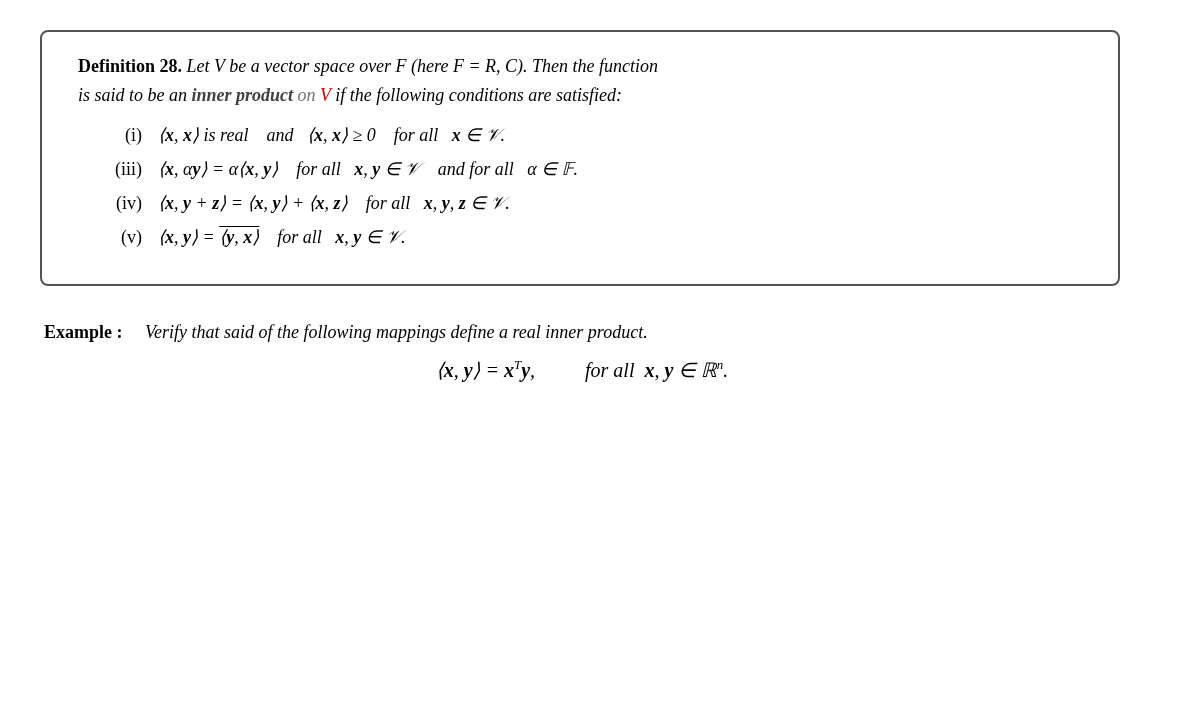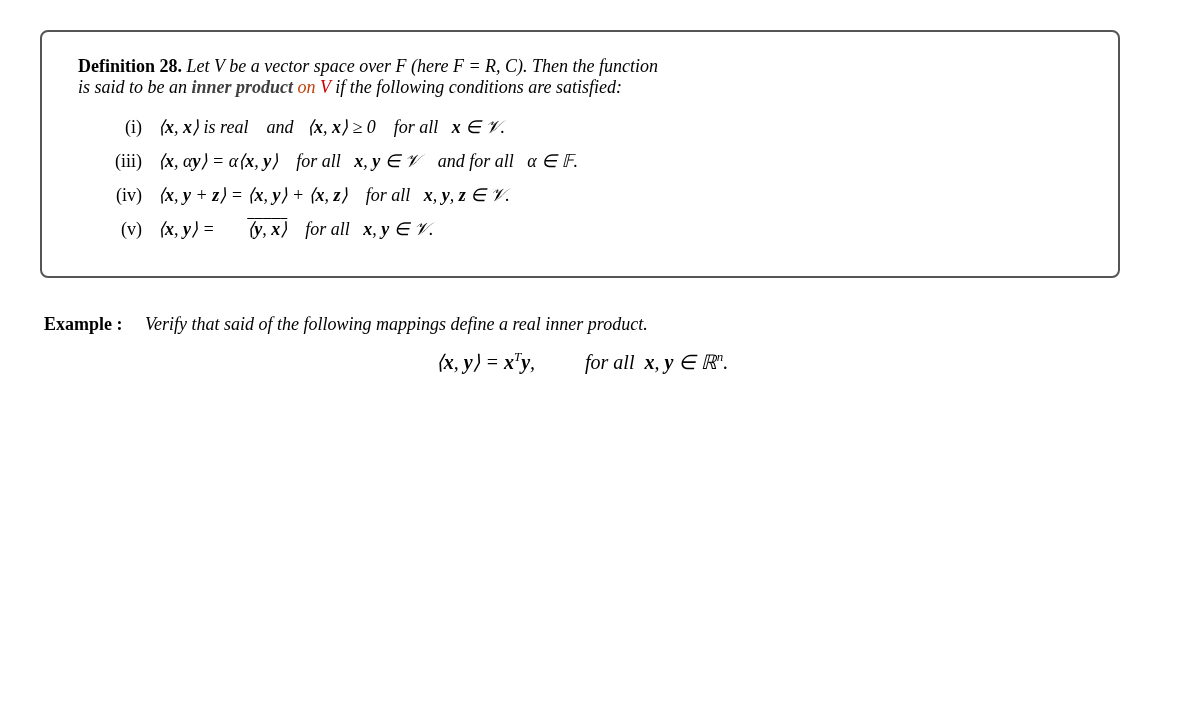--- a/index.html
+++ b/index.html
@@ -14,21 +14,21 @@
     .definition-box {
       border: 2px solid #555;
       border-radius: 8px;
       padding: 24px 36px;
       margin-bottom: 36px;
       max-width: 1080px;
     }
 
     .def-title {
       font-weight: bold;
-      margin-bottom: 0;
+      margin-bottom: 8px;
       font-size: 18px;
     }
 
     .def-title span.italic {
       font-weight: normal;
       font-style: italic;
     }
 
     .center-formula {
       text-align: center;
@@ -98,21 +98,20 @@
 
     .example-a {
       font-style: italic;
       margin-bottom: 12px;
       font-size: 18px;
     }
 
     .overline {
       text-decoration: overline;
       font-style: italic;
-      margin-left: 28px;
     }
 
     .center-formula2 {
       text-align: center;
       margin: 12px 0;
       font-style: italic;
       font-size: 20px;
     }
 
     sup {
@@ -126,21 +125,21 @@
 <div class="definition-box">
   <div class="def-title">
     <span>Definition 28.</span>
     <span class="italic"> Let V be a vector space over F (here F = R, C). Then the function</span>
   </div>
 
 
   <div class="intro-line">
     <span>is said to be an</span>
     <span class="highlight-inner" style="color: #404040;">inner product</span>
-    <span style="color: #c2410c;">on</span>
+    <span style="color: #737373;">on</span>
     <span class="highlight-v" style="color: rgb(204, 0, 0);">V</span>
     <span>if the following conditions are satisfied:</span>
   </div>
 
   <ul class="conditions">
     <li>
       <span class="cond-num">(i)</span>
       <span class="cond-body math">
         ⟨<b>x</b>, <b>x</b>⟩ is real &nbsp;&nbsp;&nbsp;and&nbsp;&nbsp;&nbsp;⟨<b>x</b>, <b>x</b>⟩ ≥ 0 &nbsp;&nbsp;&nbsp;for all &nbsp;&nbsp;<b>x</b> ∈ 𝒱.
       </span>

